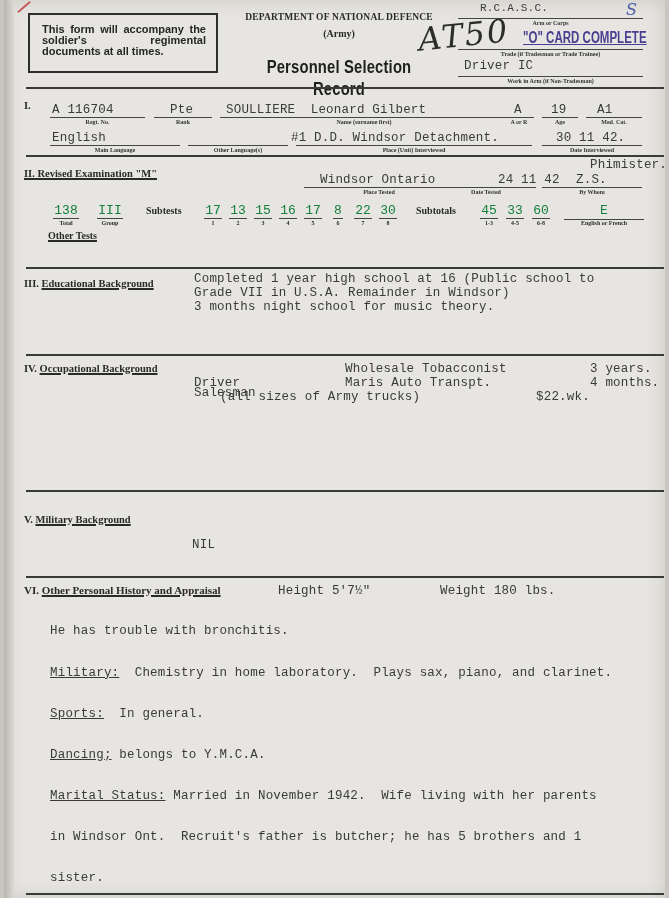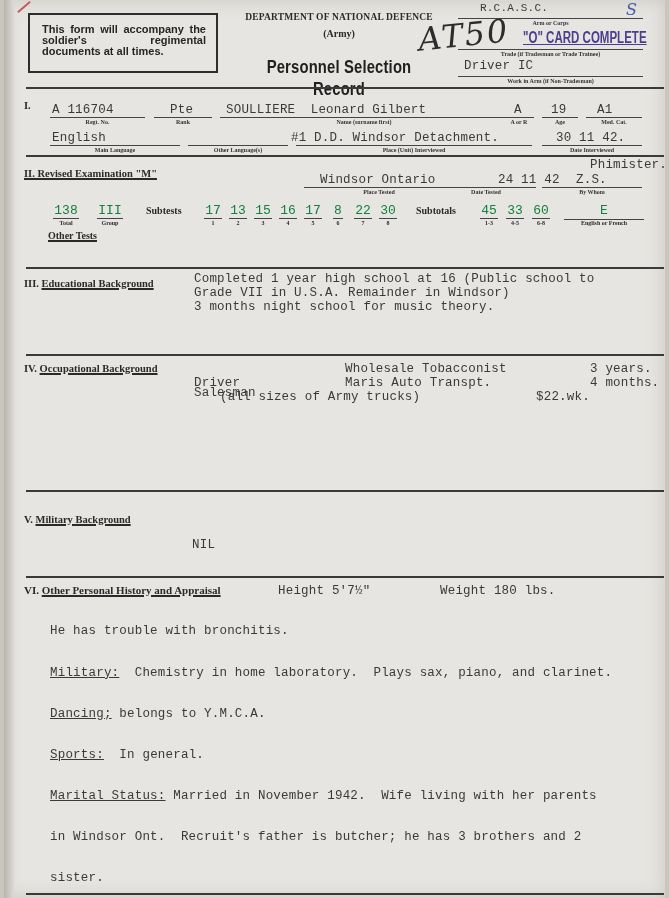--- a/index.html
+++ b/index.html
@@ -196,24 +196,24 @@
   <div class="abs sec" style="left:20px;top:584px;font-size:11px;text-align:right;">
     <span>VI.</span>
     <u>Other Personal History and Appraisal</u>
   </div>
   <div class="abs tt" style="left:274px;top:584px;">Height 5'7½"</div>
   <div class="abs tt" style="left:436px;top:584px;">Weight 180 lbs.</div>
 
   <div class="abs tt body-text">
     <div><span class="u"></span><span>He has trouble with bronchitis.</span></div>
     <div><span class="u">Military:</span><span>  Chemistry in home laboratory.  Plays sax, piano, and clarinet.</span></div>
+    <div><span class="u">Sports:</span><span>  In general.</span></div>
     <div><span class="u">Dancing;</span><span> belongs to Y.M.C.A.</span></div>
-    <div><span class="u">Sports:</span><span>  In general.</span></div>
     <div><span class="u">Marital Status:</span><span> Married in November 1942.  Wife living with her parents</span></div>
-    <div><span class="u"></span><span>in Windsor Ont.  Recruit's father is butcher; he has 3 brothers and 2</span></div>
+    <div><span class="u"></span><span>in Windsor Ont.  Recruit's father is butcher; he has 5 brothers and 1</span></div>
     <div><span class="u"></span><span>sister.</span></div>
     
     
     
     
     
     
     
     
     

